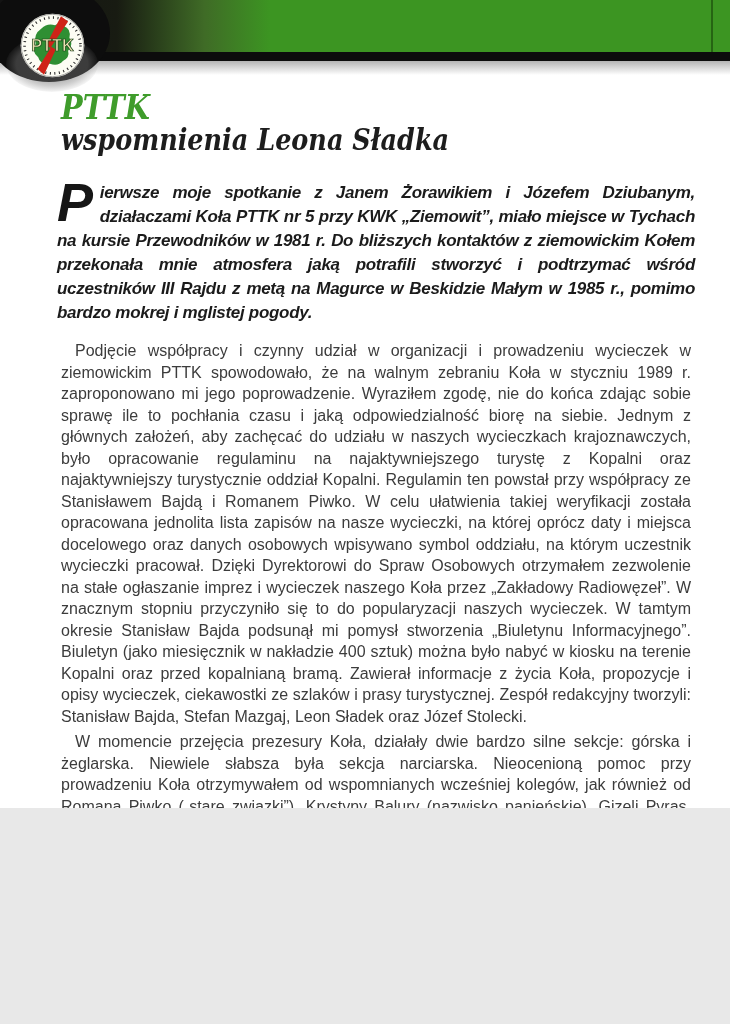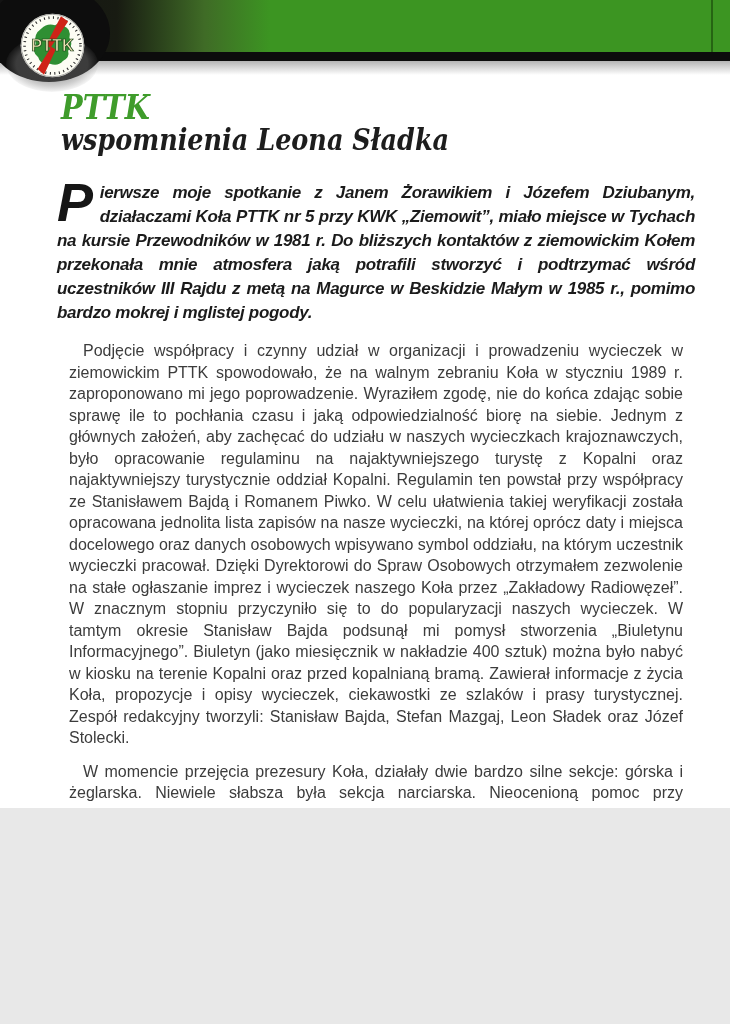--- a/index.html
+++ b/index.html
@@ -90,21 +90,21 @@
   }
   .dropcap {
     float: left;
     font-size: 54px; line-height: 43px;
     padding-right: 7px;
     font-weight: bold; font-style: italic;
     color: #161616;
   }
   .body-text { margin-top: 15px; }
   .body-text p {
-    margin: 12px;
+    margin: 4px;
     text-indent: 14px;
     font-size: 16px; line-height: 21.5px;
     color: #3c3c3c;
     text-align: justify;
   }
 
   
   .page-num-box {
     position: absolute; left: 0; top: 973px;
     width: 58px; height: 51px;

